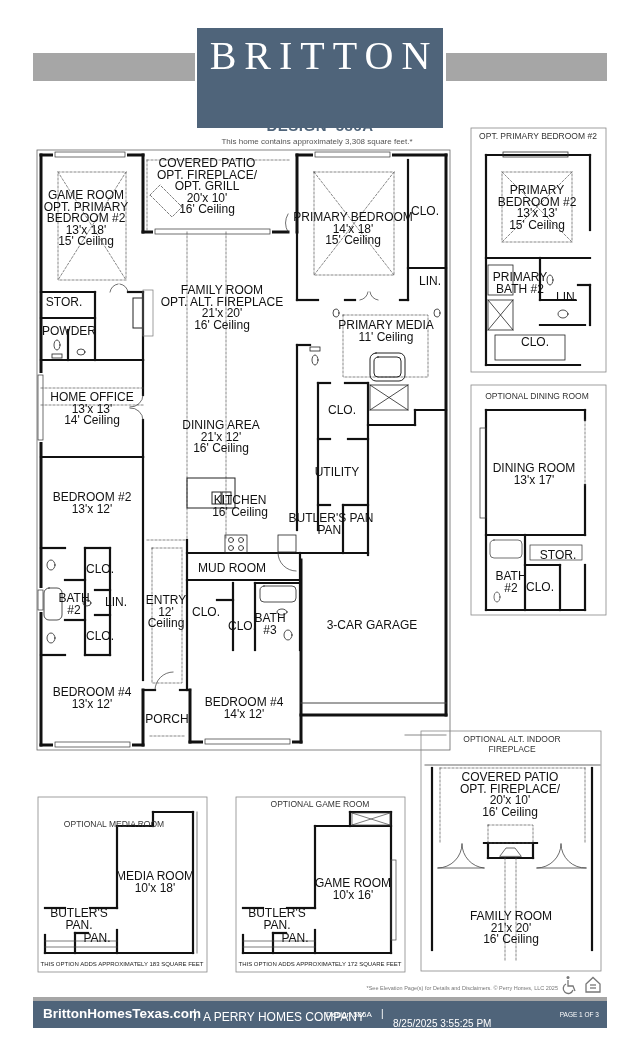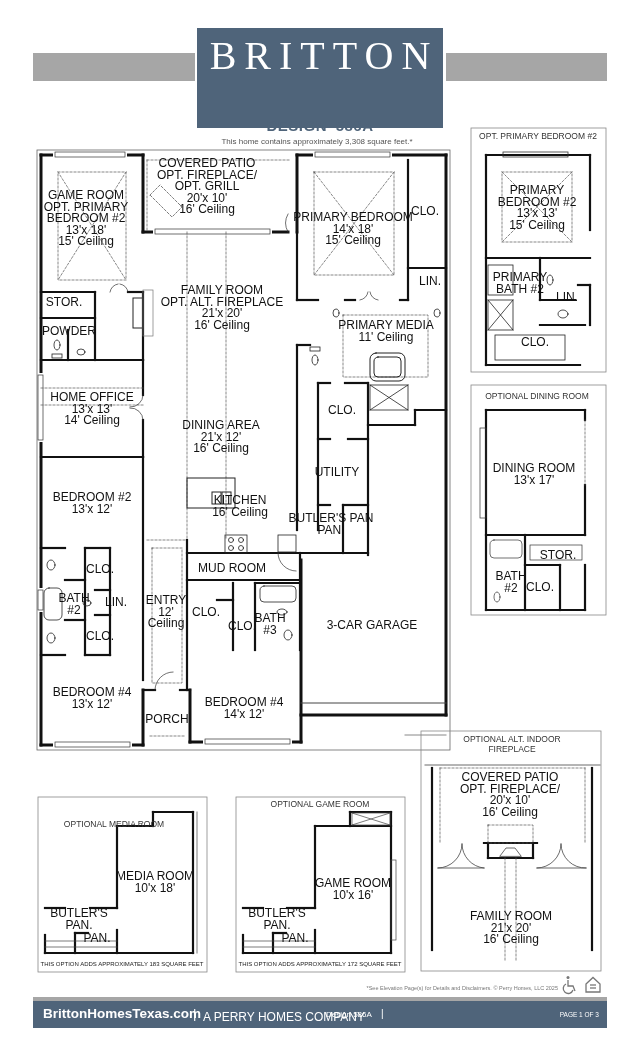--- a/index.html
+++ b/index.html
@@ -28,21 +28,21 @@
   .disclaimer { position: absolute; right: 82px; top: 985px; font-size: 5.5px; color: #777; }
   .access-icons { position: absolute; left: 562px; top: 975px; width: 42px; height: 20px; }
 
   .footer-top { position: absolute; left: 33px; top: 997px; width: 574px; height: 4px; background: #a6a6a6; }
   .footer { position: absolute; left: 33px; top: 1001px; width: 574px; height: 27px; background: #4f647a; color: #fff; }
   .footer .site { position: absolute; left: 10px; top: 5px; font-size: 13.5px; font-weight: bold; }
   .footer .sep1 { position: absolute; left: 160px; top: 5px; font-size: 13px; }
   .footer .company { position: absolute; left: 170px; top: 9px; font-size: 12px; }
   .footer .design { position: absolute; left: 293px; top: 9px; font-size: 8px; }
   .footer .sep2 { position: absolute; left: 348px; top: 7px; font-size: 10px; }
-  .footer .timestamp { position: absolute; left: 360px; top: 26px; font-size: 12px; }
+  .footer .timestamp { position: absolute; left: 360px; top: 17px; font-size: 10px; }
   .footer .page { position: absolute; right: 8px; top: 10px; font-size: 6.5px; }
 </style>
 </head>
 <body>
 
 <div class="gray-bar left"></div>
 <div class="gray-bar right"></div>
 <div class="logo">
   <div class="brand">BRITTON</div>
 </div>

